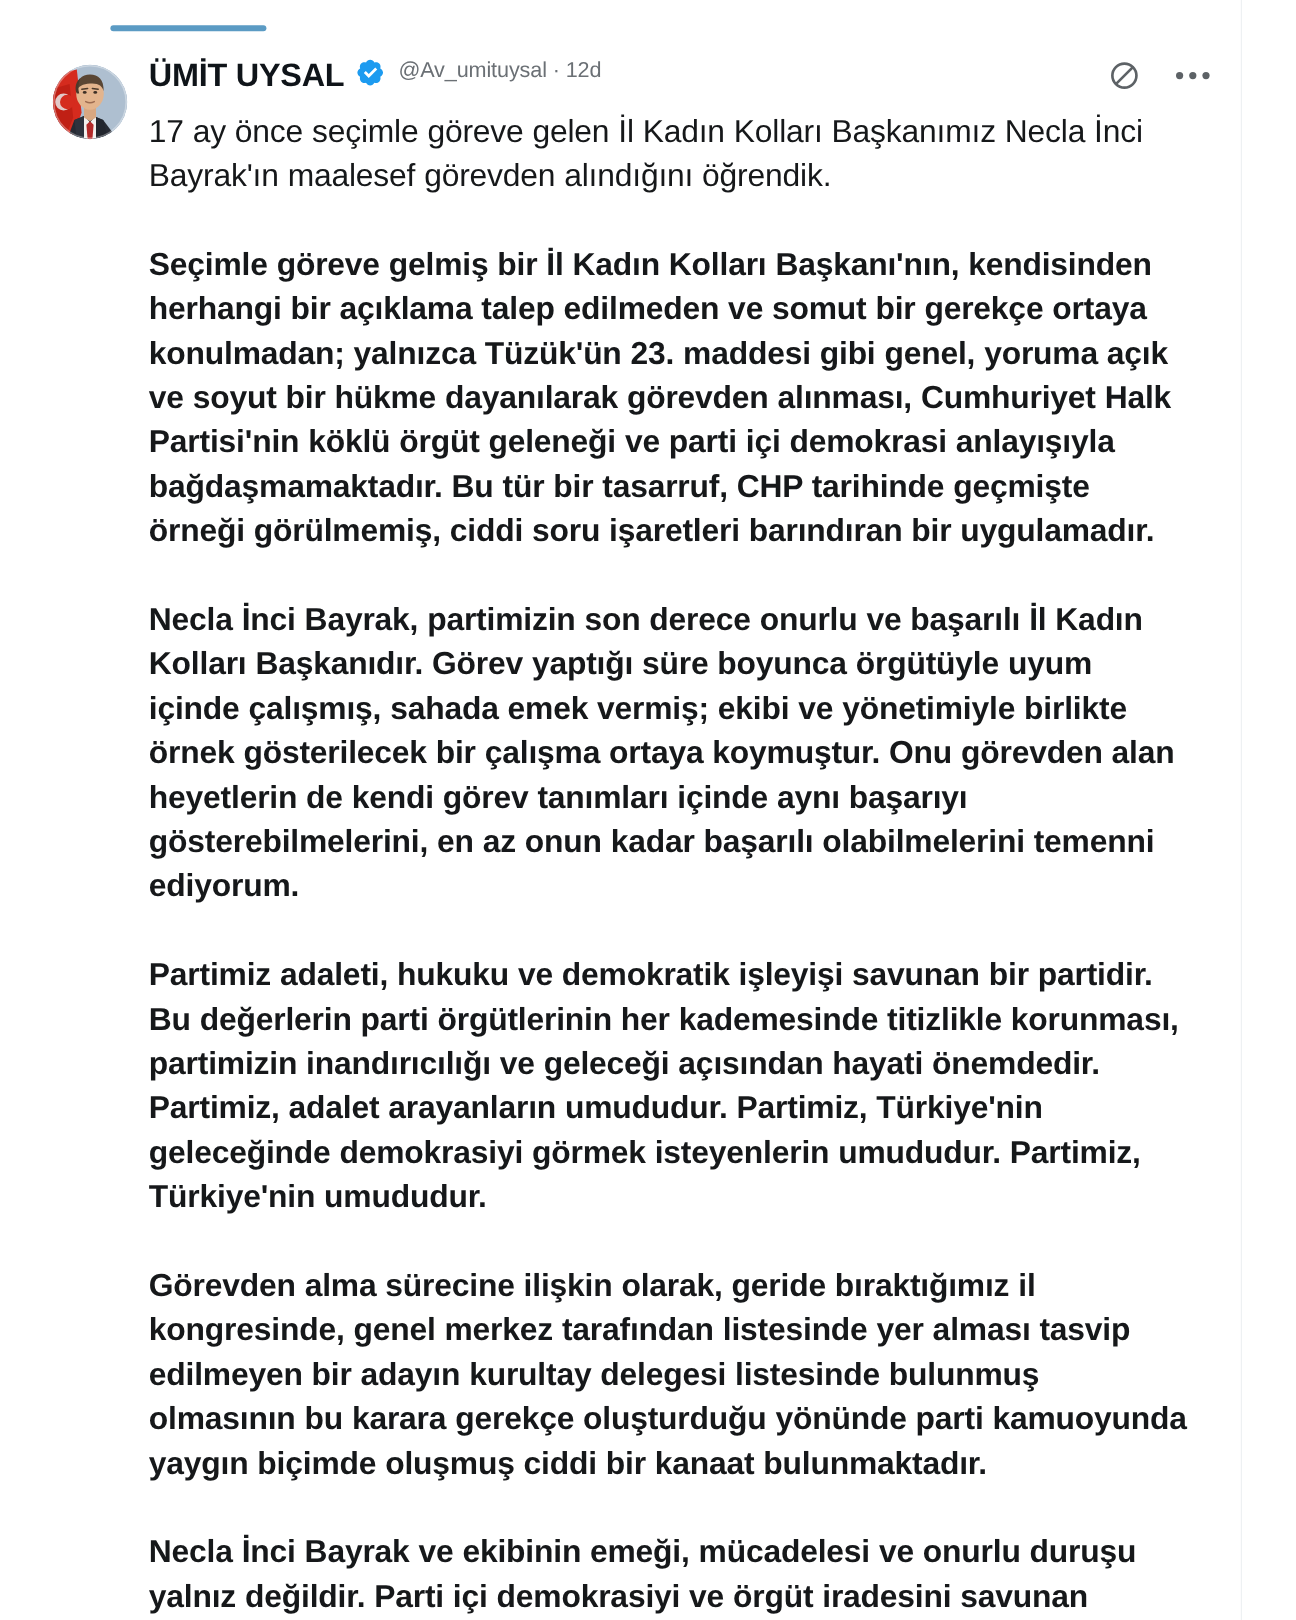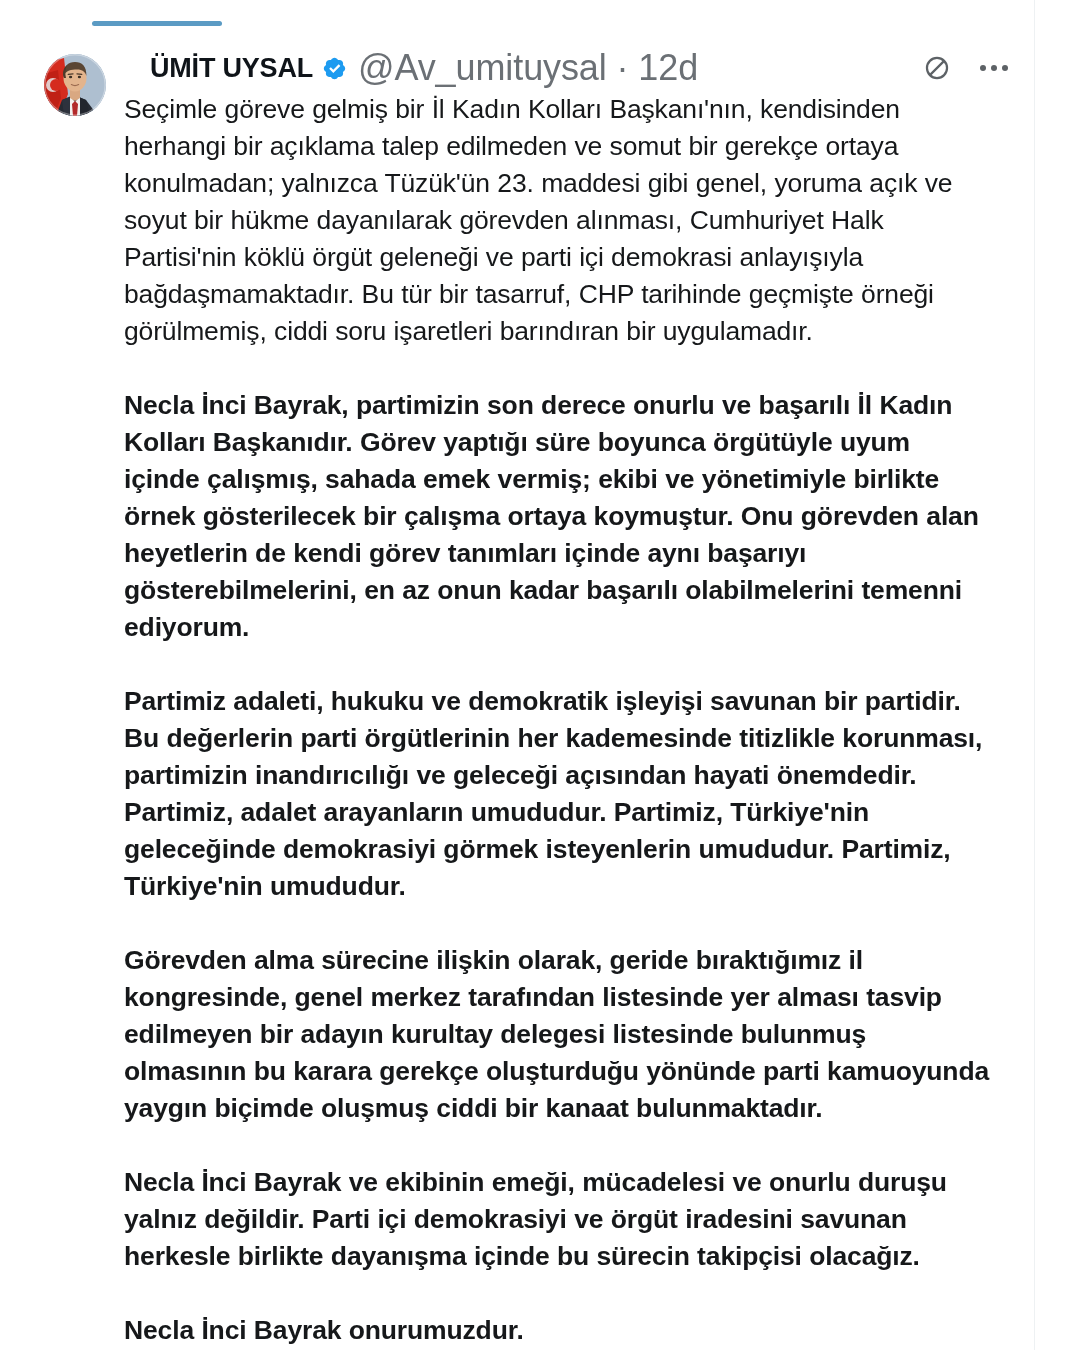--- a/index.html
+++ b/index.html
@@ -75,43 +75,42 @@
   
   .col {
     flex: 1 1 auto;
     min-width: 0;
     padding-left: 18px;
   }
 
   
   .head {
     display: flex;
-    align-items: center;
+    align-items: flex-start;
     height: 40px;
     position: relative;
-    margin-left: 26px;
   }
   .display-name {
     font-size: 27px;
     font-weight: bold;
     letter-spacing: -0.2px;
     color: #0f1419;
     white-space: nowrap;
   }
   .verified {
     margin-left: 9px;
     width: 25px;
     height: 25px;
     flex: 0 0 auto;
     display: block;
   }
   .verified svg { display: block; width: 25px; height: 25px; }
   .handle {
     margin-left: 11px;
-    font-size: 36px;
+    font-size: 18px;
     color: #6b7075;
     white-space: nowrap;
     letter-spacing: -0.1px;
   }
 
   .head-actions {
     margin-left: auto;
     display: flex;
     align-items: center;
     gap: 26px;
@@ -235,20 +234,21 @@
         </span>
         <span class="dots">
           <i></i>
           <i></i>
           <i></i>
         </span>
       </div>
     </header>
 
     <div class="tweet-body">
+      <p>17 ay önce seçimle göreve gelen İl Kadın Kolları Başkanımız Necla İnci Bayrak'ın maalesef görevden alındığını öğrendik.</p>
       <p>Seçimle göreve gelmiş bir İl Kadın Kolları Başkanı'nın, kendisinden herhangi bir açıklama talep edilmeden ve somut bir gerekçe ortaya konulmadan; yalnızca Tüzük'ün 23. maddesi gibi genel, yoruma açık ve soyut bir hükme dayanılarak görevden alınması, Cumhuriyet Halk Partisi'nin köklü örgüt geleneği ve parti içi demokrasi anlayışıyla bağdaşmamaktadır. Bu tür bir tasarruf, CHP tarihinde geçmişte örneği görülmemiş, ciddi soru işaretleri barındıran bir uygulamadır.</p>
       <p>Necla İnci Bayrak, partimizin son derece onurlu ve başarılı İl Kadın Kolları Başkanıdır. Görev yaptığı süre boyunca örgütüyle uyum içinde çalışmış, sahada emek vermiş; ekibi ve yönetimiyle birlikte örnek gösterilecek bir çalışma ortaya koymuştur. Onu görevden alan heyetlerin de kendi görev tanımları içinde aynı başarıyı gösterebilmelerini, en az onun kadar başarılı olabilmelerini temenni ediyorum.</p>
       <p>Partimiz adaleti, hukuku ve demokratik işleyişi savunan bir partidir. Bu değerlerin parti örgütlerinin her kademesinde titizlikle korunması, partimizin inandırıcılığı ve geleceği açısından hayati önemdedir. Partimiz, adalet arayanların umududur. Partimiz, Türkiye'nin geleceğinde demokrasiyi görmek isteyenlerin umududur. Partimiz, Türkiye'nin umududur.</p>
       <p>Görevden alma sürecine ilişkin olarak, geride bıraktığımız il kongresinde, genel merkez tarafından listesinde yer alması tasvip edilmeyen bir adayın kurultay delegesi listesinde bulunmuş olmasının bu karara gerekçe oluşturduğu yönünde parti kamuoyunda yaygın biçimde oluşmuş ciddi bir kanaat bulunmaktadır.</p>
       <p>Necla İnci Bayrak ve ekibinin emeği, mücadelesi ve onurlu duruşu yalnız değildir. Parti içi demokrasiyi ve örgüt iradesini savunan herkesle birlikte dayanışma içinde bu sürecin takipçisi olacağız.</p>
       <p>Necla İnci Bayrak onurumuzdur.</p>
     </div>
 
   </div>
 </article>

